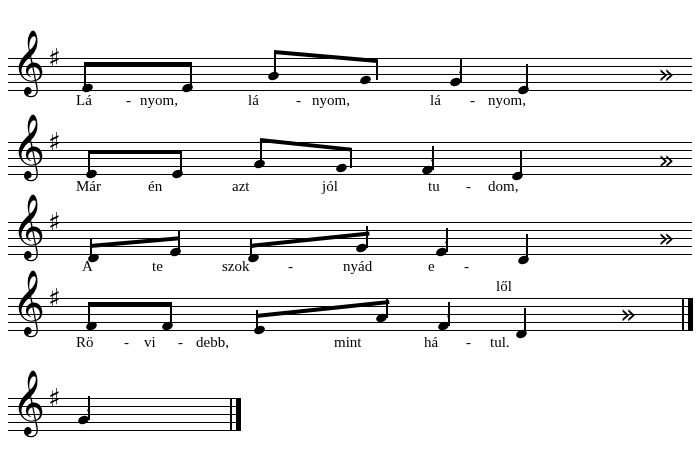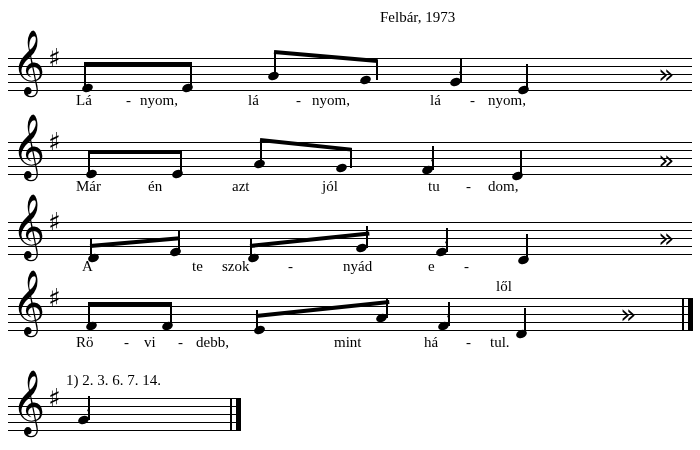--- a/index.html
+++ b/index.html
@@ -162,21 +162,20 @@
     height: 50px;
   }
   .fn-system .staff { width: 232px; }
 </style>
 </head>
 <body>
 
 <div class="sheet">
 
   <div class="header">
-    <div>Felbár, 1973</div>
   </div>
 
 
   <div class="system" style="top:48px;">
     <div class="staff">
       <div class="line l0"></div>
         <div class="line l1"></div>
         <div class="line l2"></div>
         <div class="line l3"></div>
         <div class="line l4"></div>
@@ -289,21 +288,21 @@
     <div class="nh" style="left:428px; top:36px;"></div>
 
     <div class="stem" style="left:518px; top:22px; height:26px;"></div>
     <div class="nh" style="left:510px; top:44px;"></div>
 
     <div class="rest" style="left:650px; top:12px;">»</div>
   </div>
 
   <div class="lyrics" style="top:258px;">
     <span style="left:82px;">A</span>
-    <span style="left:152px;margin-left:40px;">te</span>
+    <span style="left:152px;">te</span>
     <span style="left:222px;">szok</span>
     <span style="left:288px;">-</span>
     <span style="left:301px;margin-left:42px;">nyád</span>
     <span style="left:428px;">e</span>
     <span style="left:464px;">-</span>
     <span style="left:496px;margin-top:20px;">lől</span>
   </div>
 
   <div class="system" style="top:288px;">
     <div class="staff">
@@ -346,21 +345,20 @@
     <span style="left:124px;">-</span>
     <span style="left:144px;">vi</span>
     <span style="left:178px;">-</span>
     <span style="left:196px;">debb,</span>
     <span style="left:334px;">mint</span>
     <span style="left:424px;">há</span>
     <span style="left:466px;">-</span>
     <span style="left:490px;">tul.</span>
   </div>
 
-  <div class="footnote-label">1) 2. 3. 6. 7. 14.</div>
 
   <div class="fn-system">
     <div class="staff">
       <div class="line l0"></div>
         <div class="line l1"></div>
         <div class="line l2"></div>
         <div class="line l3"></div>
         <div class="line l4"></div>
     </div>
     <div class="clef">𝄞</div>

